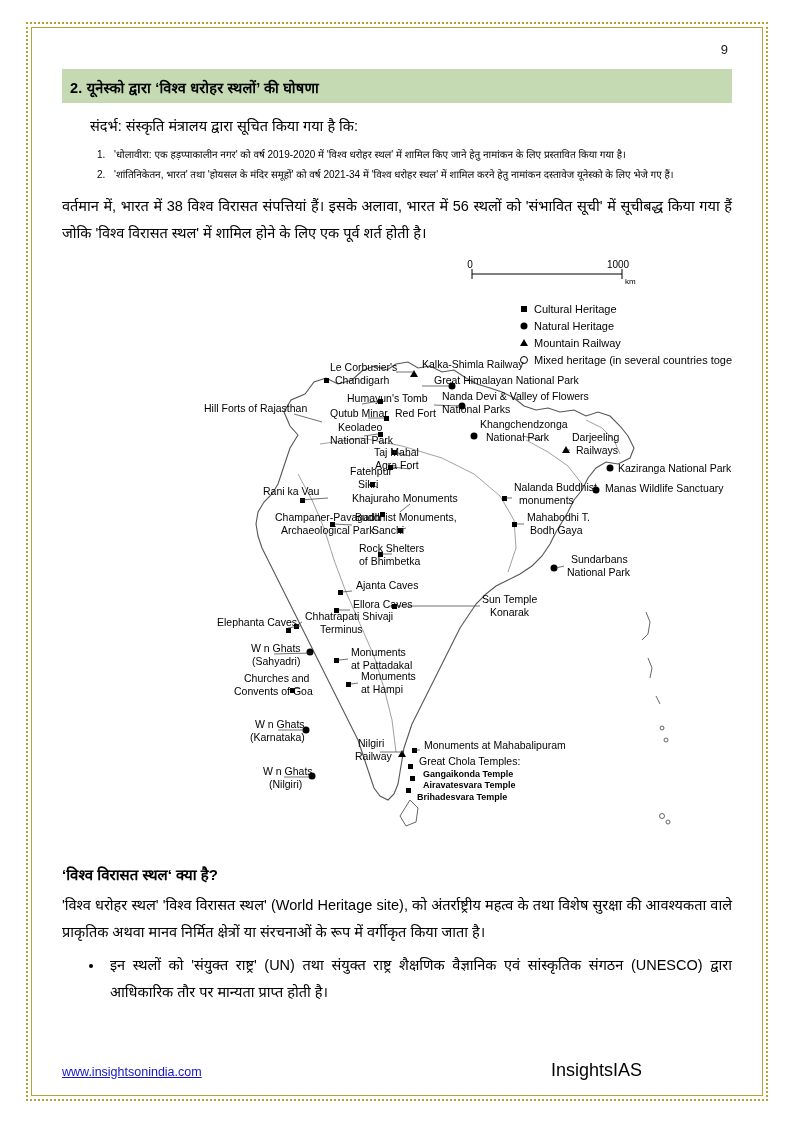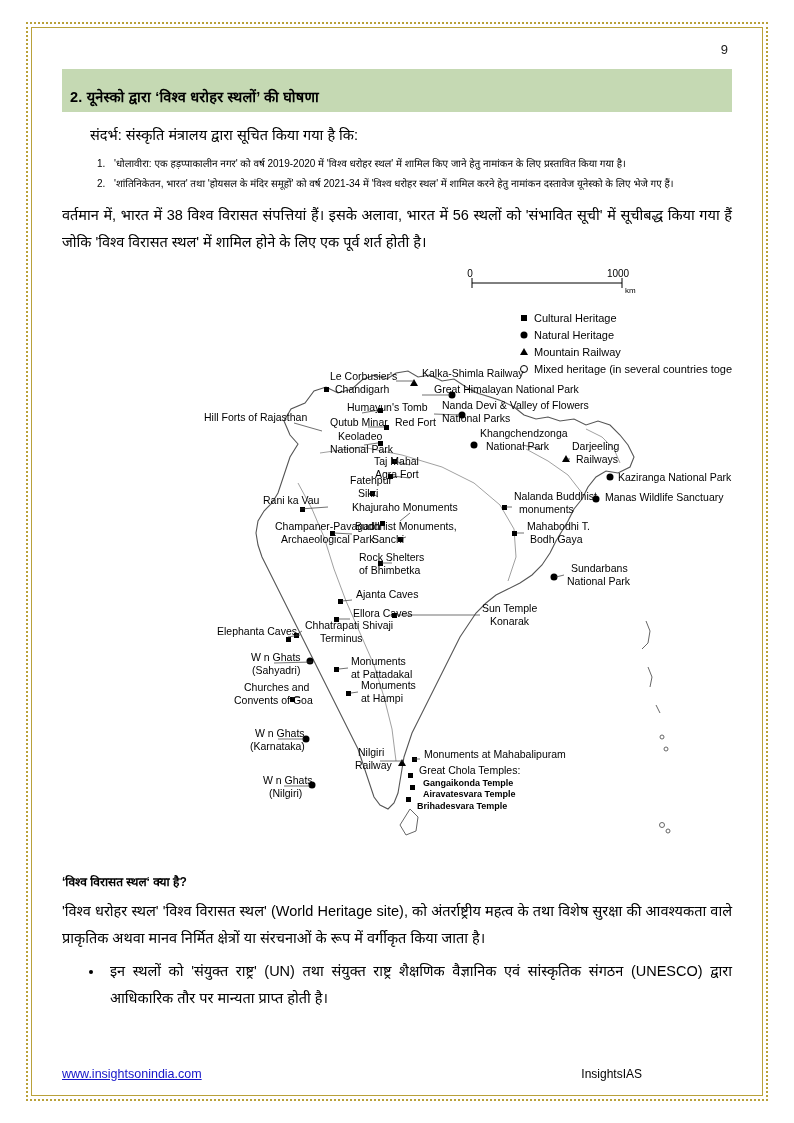--- a/index.html
+++ b/index.html
@@ -44,21 +44,21 @@
     text-align: right;
     font-size: 13px;
     color: #1a1a1a;
     margin-bottom: 12px;
     padding-right: 4px;
   }
   .section-heading {
     background: #c5d9b3;
     font-size: 14.5px;
     font-weight: bold;
-    padding: 17px 8px 6px 8px;
+    padding: 8px 8px 6px 8px;
     color: #000;
     letter-spacing: 0.2px;
   }
   .para {
     font-size: 14.5px;
     line-height: 1.85;
     margin: 8px 0 0 0;
     text-align: justify;
   }
   .para.first {
@@ -80,21 +80,21 @@
     margin: 6px 0 0 0;
     padding-left: 42px;
   }
   ul.bulleted > li {
     font-size: 14.5px;
     line-height: 1.85;
     text-align: justify;
     padding-left: 6px;
   }
   .sub-heading {
-    font-size: 12px;
+    font-size: 15px;
     font-weight: bold;
     margin-top: 14px;
   }
   .map-wrap {
     margin: 14px 0 6px 0;
     position: relative;
     height: 590px;
   }
   .map-svg {
     display: block;
@@ -111,21 +111,21 @@
     font-size: 12.5px;
     gap: 11px;
   }
   .footer a, .footer .site {
     color: #1414c8;
     text-decoration: underline;
     font-size: 12.5px;
   }
   .footer .brand {
     color: #000;
-    font-size: 12px;
+    font-size: 18px;
     margin-right: 90px;
   }
 </style>
 </head>
 <body>
 
 <div class="page-border-outer"></div>
 <div class="page-border-inner"></div>
 
 <div class="content">

